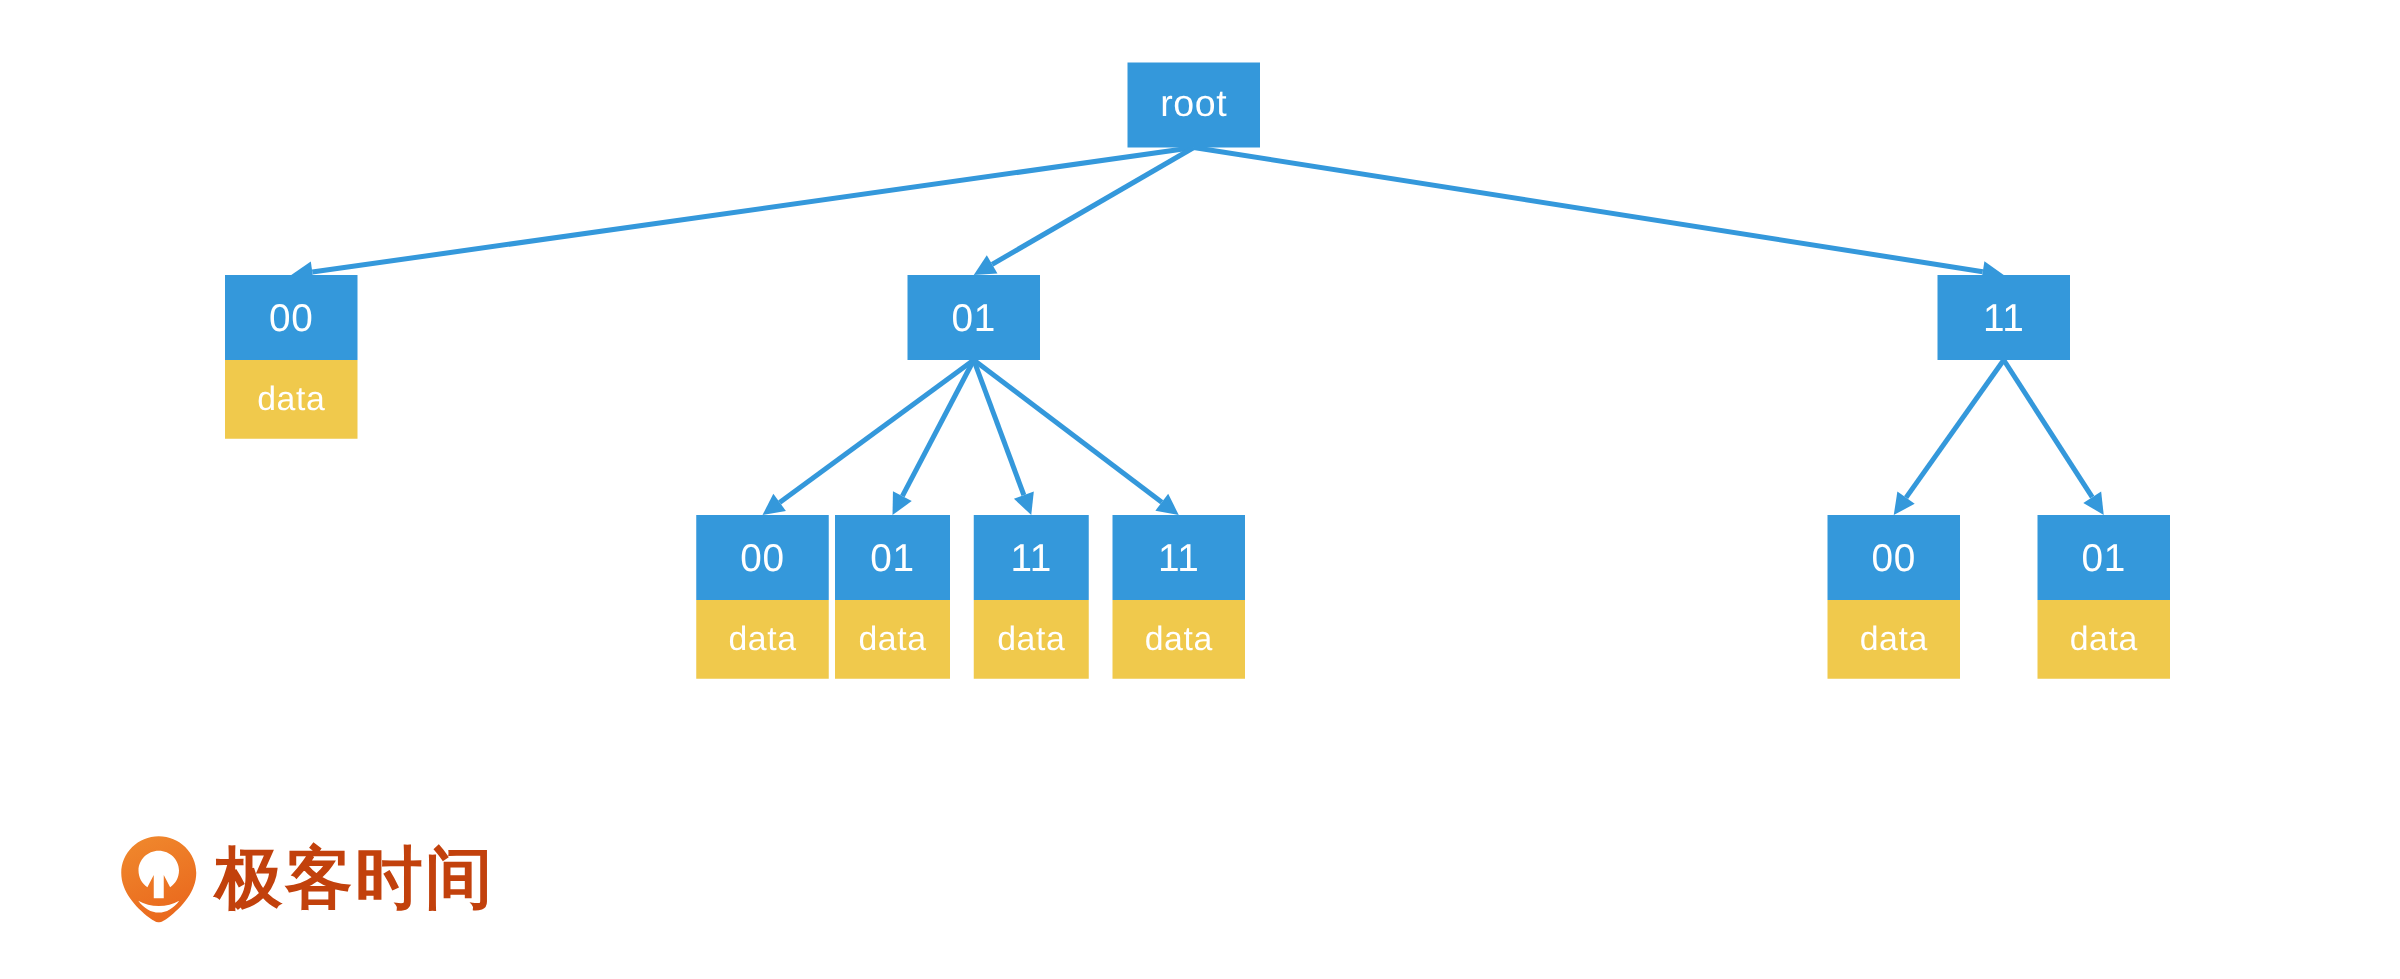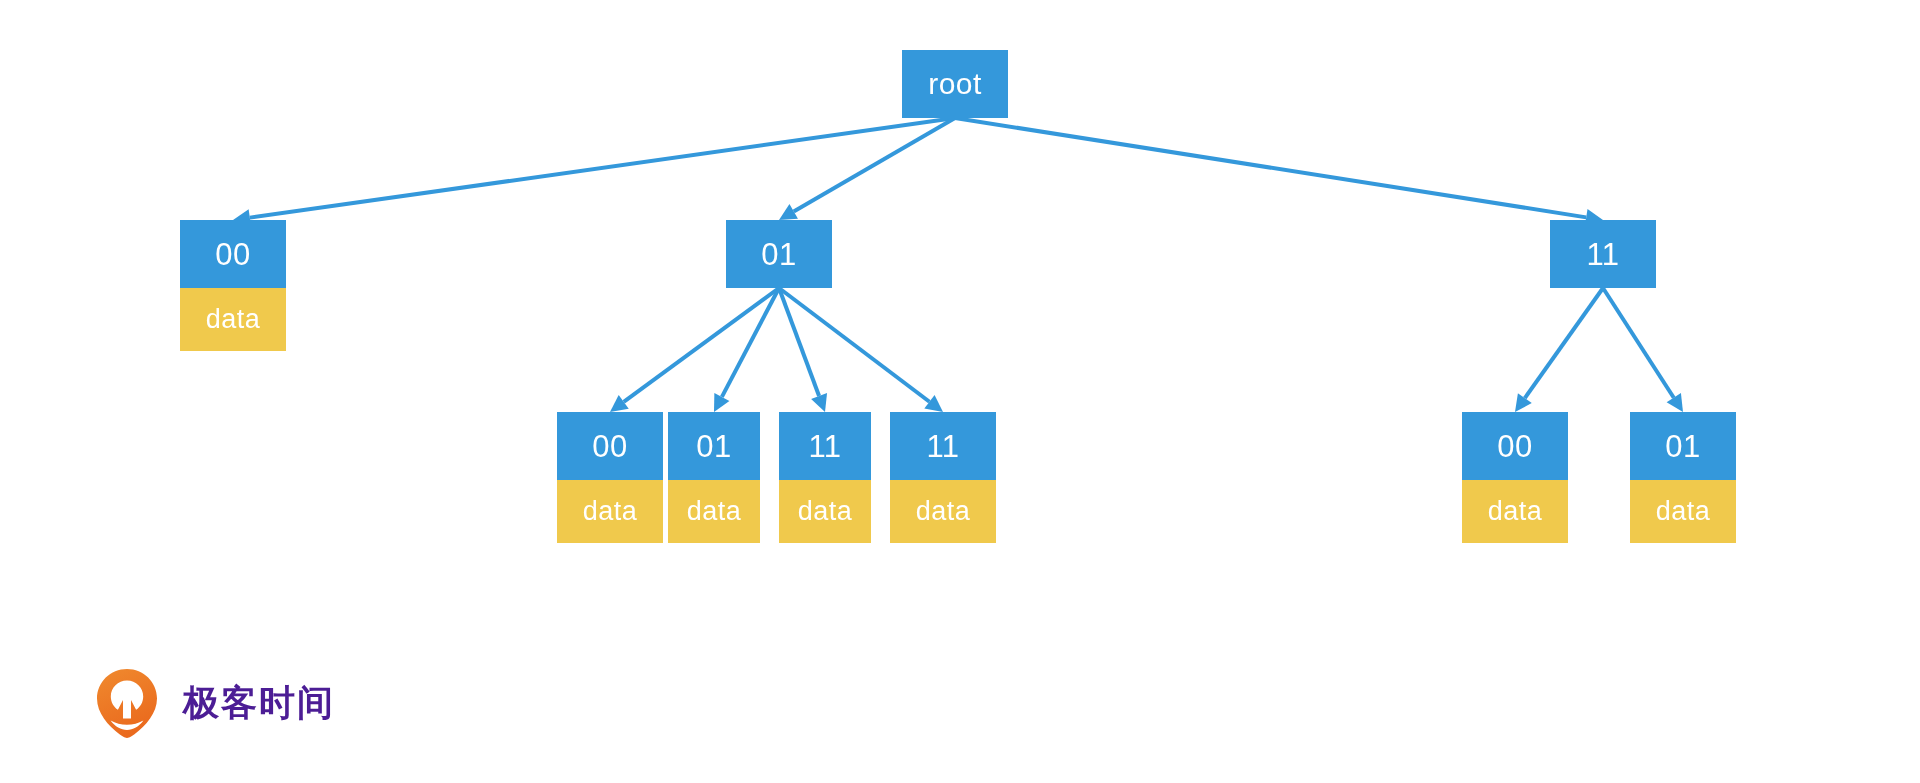--- a/index.html
+++ b/index.html
@@ -80,28 +80,27 @@
     display: flex;
     align-items: center;
     gap: 14px;
   }
   #brand .logo-mark {
     width: 62px;
     height: 70px;
     flex: 0 0 auto;
   }
   #brand .logo-text {
-    font-size: 36px;
+    font-size: 54px;
     font-weight: 700;
-    color: #4c1d95;
+    color: #c2410c;
     letter-spacing: 2px;
     line-height: 1;
     white-space: nowrap;
     font-family: "DejaVu Sans", "Liberation Sans", sans-serif;
-    margin-left: 11px;
   }
 </style>
 </head>
 <body>
 
 <div id="canvas">
 
   <svg id="edges" viewBox="0 0 1920 783" width="1920" height="783" xmlns="http://www.w3.org/2000/svg">
       <g>
         <line x1="955" y1="118" x2="249.83285140654354" y2="217.6219517403498" stroke="#3498db" stroke-width="4" stroke-linecap="butt"></line>

